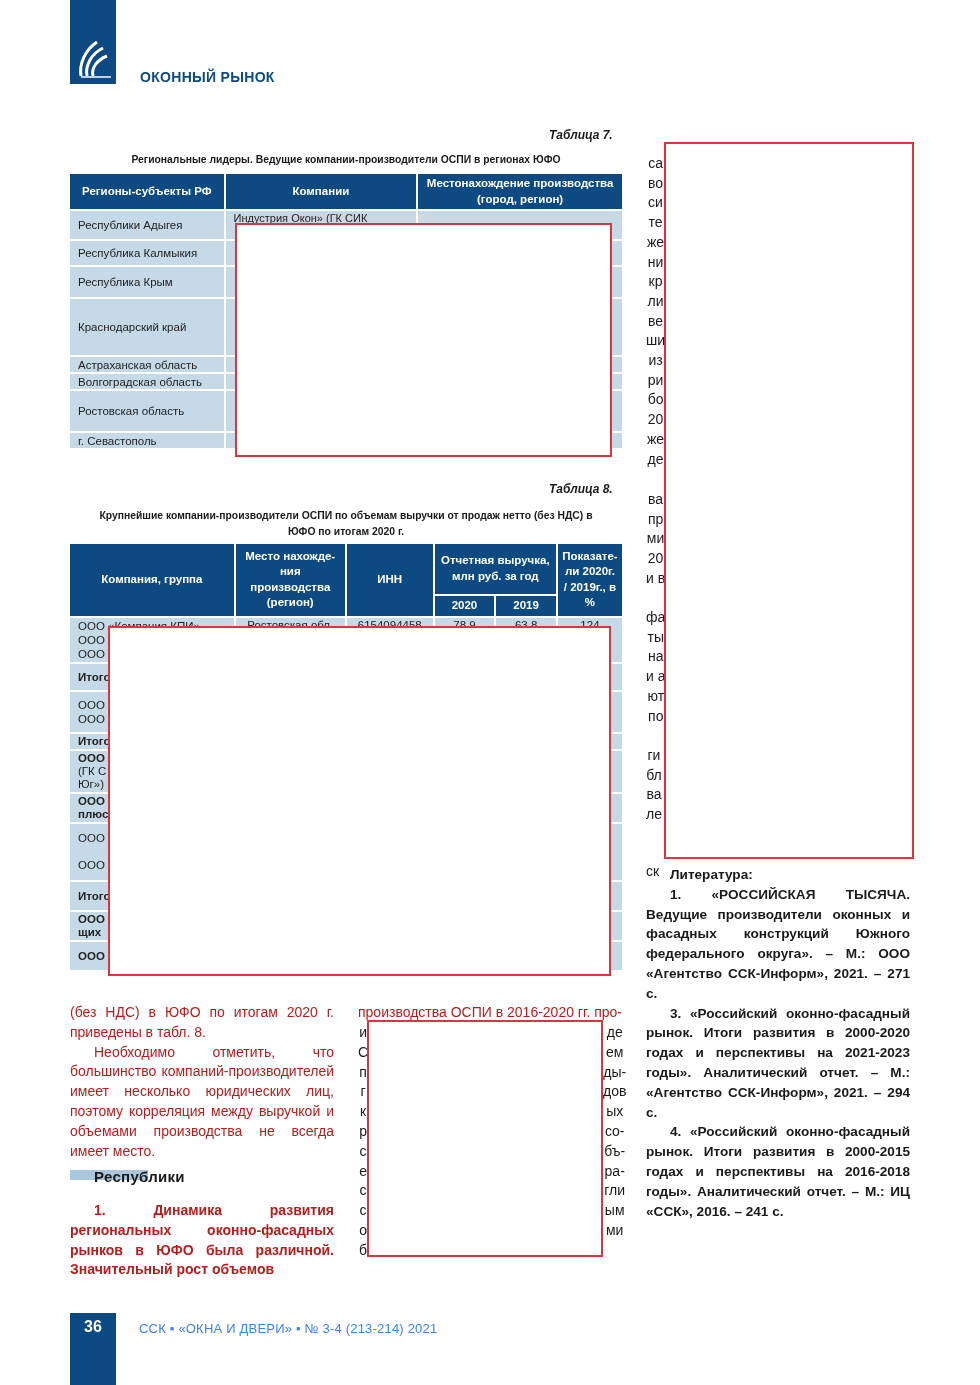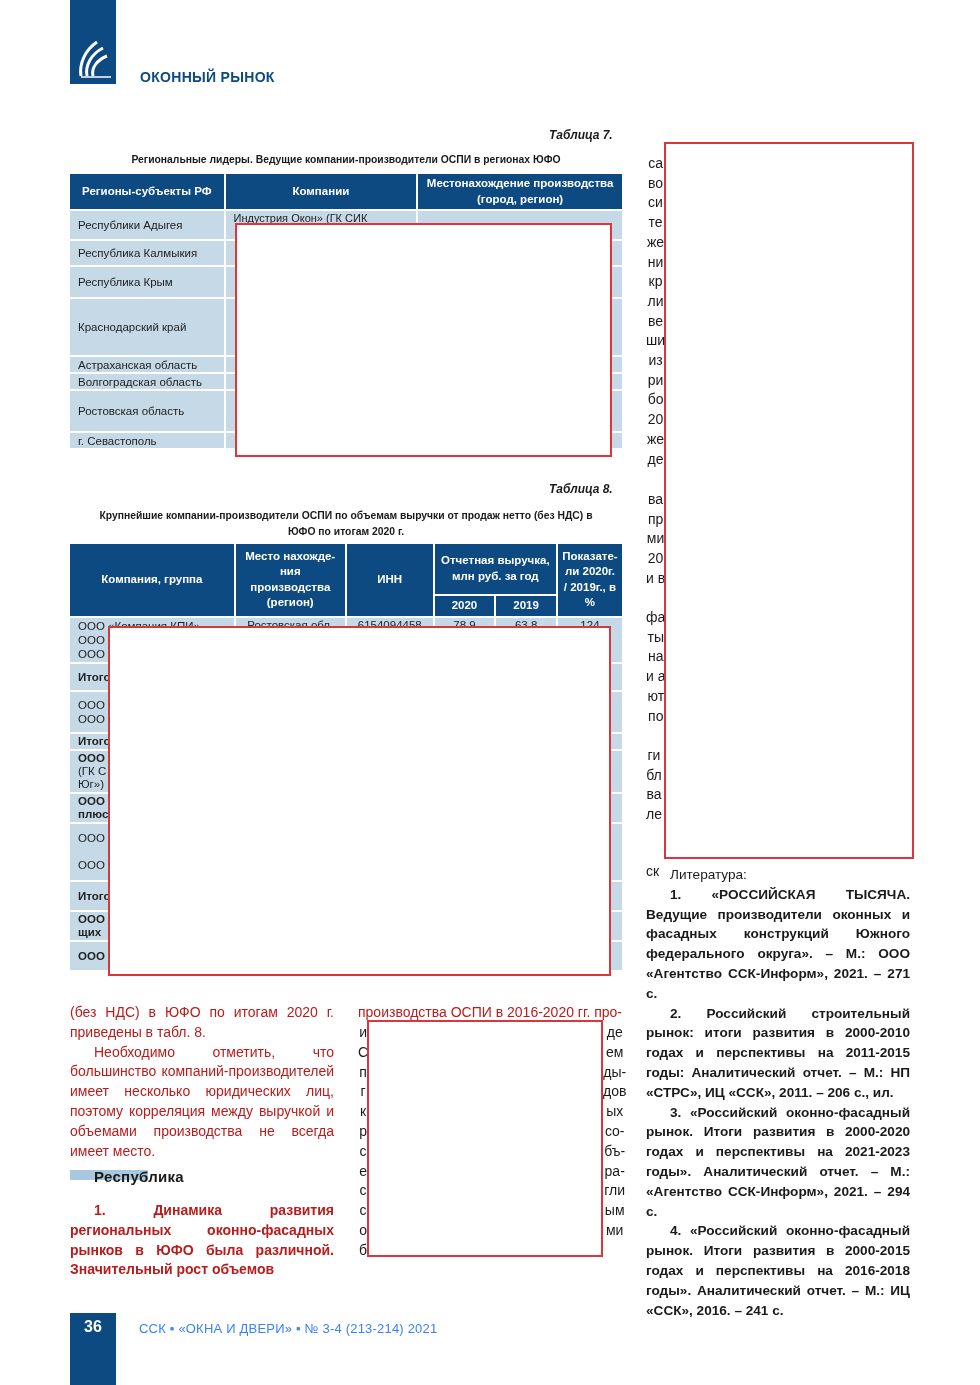--- a/index.html
+++ b/index.html
@@ -240,21 +240,21 @@
       </tr>
 </tbody>
   </table>
 <div class="redact" style="left:108px; top:626px; width:503px; height:350px;"></div>
 
 <div class="col-text" style="left:70px; top:1003px; width:264px;">
   <p>(без НДС) в ЮФО по итогам 2020 г. приведены в табл. 8.</p>
   <p class="indent">Необходимо отметить, что большинство компаний-производителей имеет несколько юридических лиц, поэтому корреляция между выручкой и объемами производства не всегда имеет место.</p>
 </div>
 <div class="subhead-bar"></div>
-<div class="subhead">Республика</div>
+<div class="subhead">Республики</div>
 <div class="col-text" style="left:70px; top:1201px; width:264px;font-weight:bold;">
   <p class="indent">1. Динамика развития региональных оконно-фасадных рынков в ЮФО была различной. Значительный рост объемов</p>
 </div>
 
 <div class="col-text" style="left:358px; top:1003px; width:264px;">производства ОСПИ в 2016-2020 гг. про-</div>
 <div class="abs" style="left:358px; top:1023px; font-size:14px; line-height:19.8px;">
   <div>и</div>
     <div>С</div>
     <div>п</div>
     <div>г</div>
@@ -318,22 +318,21 @@
 <div class="abs" style="left:646px; top:746px; font-size:14px; line-height:19.7px;">
   <div>ги</div>
     <div>бл</div>
     <div>ва</div>
     <div>ле</div>
 </div>
 <div class="abs" style="left:646px; top:846px; font-size:14px;margin-top:17px;">ск</div>
 <div class="redact" style="left:664px; top:142px; width:250px; height:717px;"></div>
 
 <div class="lit" style="top:865px;">
-  <p style="font-weight:normal; padding-left:24px;">Литература:</p>
+  <p style="font-weight:bold; padding-left:24px;">Литература:</p>
   <p class="indent">1. «РОССИЙСКАЯ ТЫСЯЧА. Ведущие производители оконных и фасадных конструкций Южного федерального округа». – М.: ООО «Агентство ССК-Информ», 2021. – 271 с.</p>
-  <p class="indent">2. Российский строительный рынок: итоги развития в 2000-2010 годах и перспективы на 2011-2015 годы: Аналитический отчет. – М.: НП «СТРС», ИЦ «ССК», 2011. – 206 с., ил.</p>
   <p class="indent">3. «Российский оконно-фасадный рынок. Итоги развития в 2000-2020 годах и перспективы на 2021-2023 годы». Аналитический отчет. – М.: «Агентство ССК-Информ», 2021. – 294 с.</p>
   <p class="indent">4. «Российский оконно-фасадный рынок. Итоги развития в 2000-2015 годах и перспективы на 2016-2018 годы». Аналитический отчет. – М.: ИЦ «ССК», 2016. – 241 с.</p>
 </div>
 
 <div class="abs footer-bar"></div>
 <div class="abs page-num">36</div>
 <div class="abs footer-text">ССК ▪ «ОКНА И ДВЕРИ» ▪ № 3-4 (213-214) 2021</div>
 
 </body></html>

